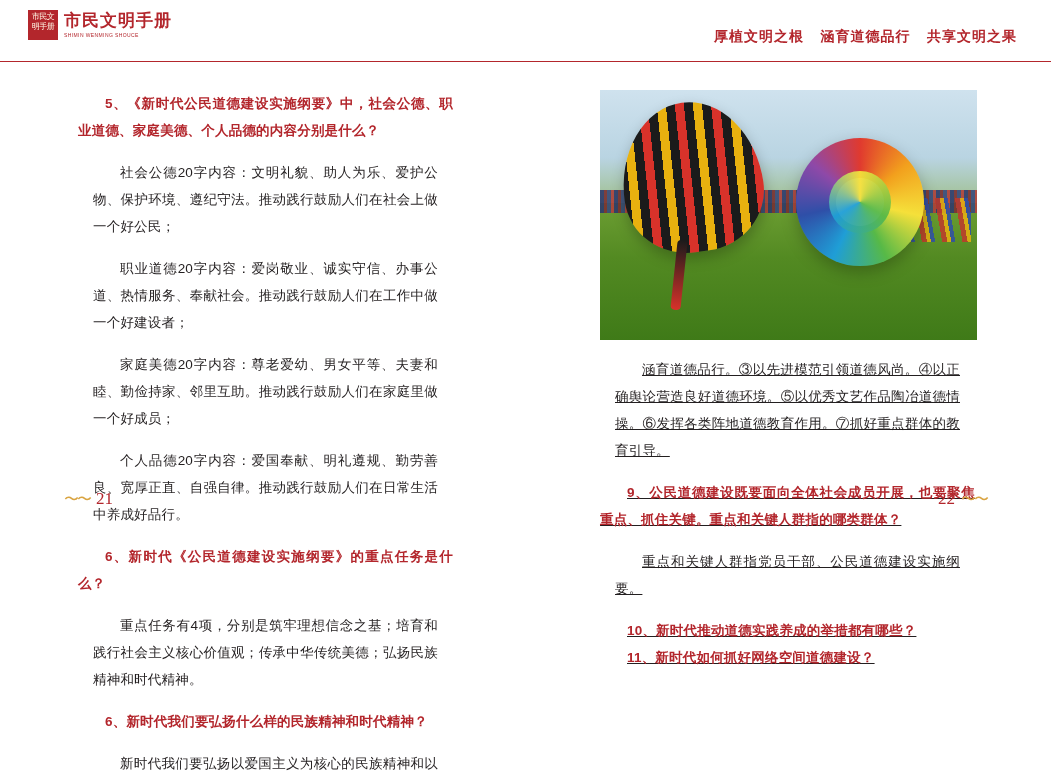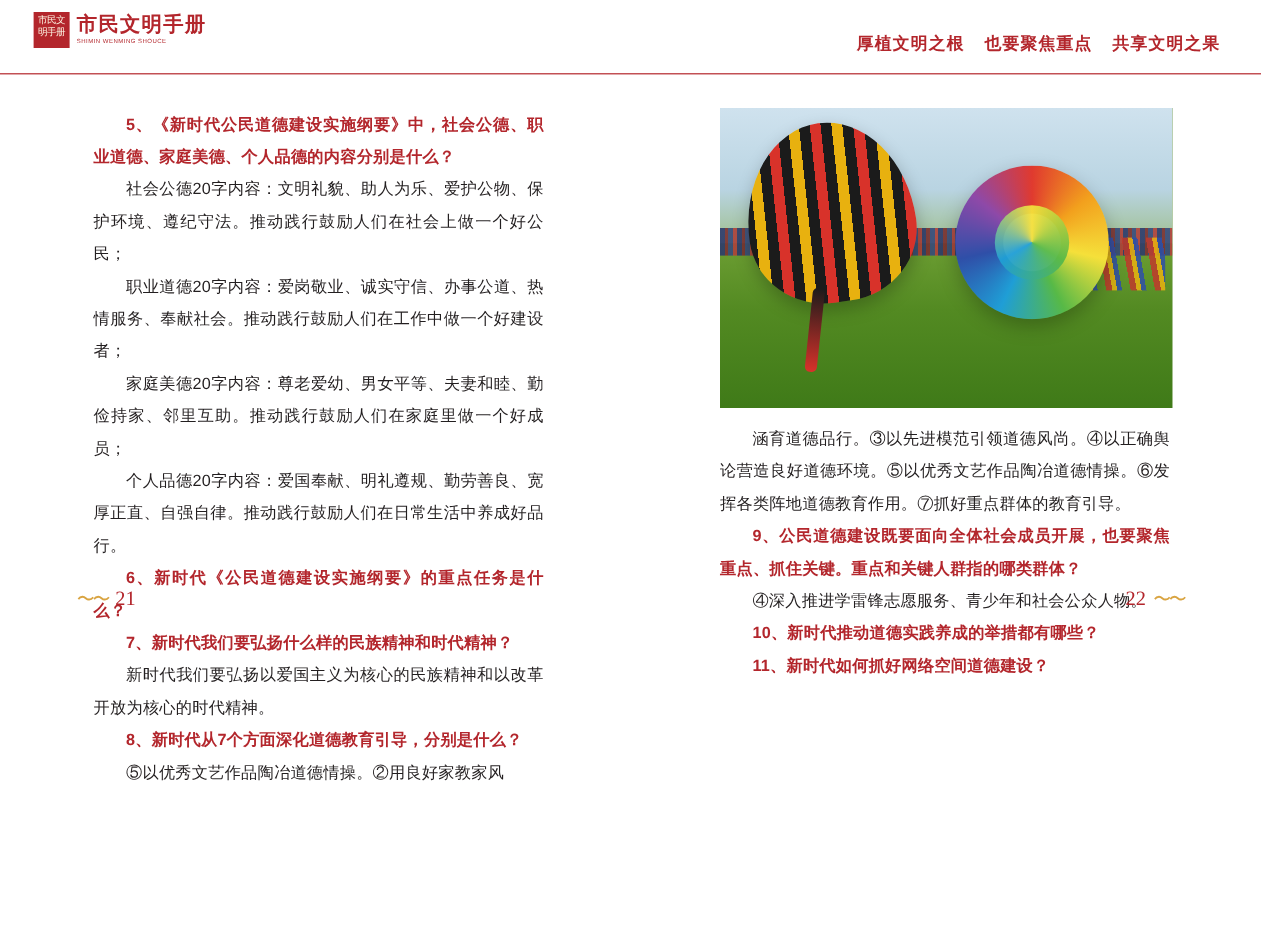--- a/index.html
+++ b/index.html
@@ -103,21 +103,21 @@
   .q {
     color: #b3262c;
     font-weight: bold;
     text-indent: 2em;
     margin: 0;
     letter-spacing: 0.2px;
   }
   .a {
     color: #231f20;
     text-indent: 2em;
-    margin: 0;
+    margin: 15px;
     letter-spacing: 0.2px;
   }
 
   
   .photo {
     position: absolute;
     left: 600px;
     top: 90px;
     width: 377px;
     height: 250px;
@@ -213,21 +213,21 @@
     position: absolute;
     left: 282px;
     top: 108px;
     width: 14px;
     height: 46px;
     background: linear-gradient(#2b2b3a 0 45%, #1d1d28 45% 100%);
     border-radius: 5px 5px 2px 2px;
   }
 
   
-  .col-right-top { top: 352px; }
+  .col-right-top { top: 341px; text-decoration: underline; }
 
   
   .folio {
     position: absolute;
     bottom: 38px;
     font-family: "Liberation Serif", serif;
     font-size: 17px;
     color: #b3262c;
     display: flex;
     align-items: center;
@@ -249,33 +249,34 @@
   <div class="header">
     <div class="logo-box">
       <div class="logo-seal">市民文明手册</div>
       <div class="logo-text-wrap">
         <div class="logo-title">市民文明手册</div>
         <div class="logo-sub">SHIMIN WENMING SHOUCE</div>
       </div>
     </div>
     <div class="header-slogan">
       <span>厚植文明之根</span>
-      <span>也要聚焦重点</span>
+      <span>涵育道德品行</span>
       <span>共享文明之果</span>
     </div>
   </div>
 
   <div class="col col-left">
     <p class="q">5、《新时代公民道德建设实施纲要》中，社会公德、职业道德、家庭美德、个人品德的内容分别是什么？</p>
     <p class="a">社会公德20字内容：文明礼貌、助人为乐、爱护公物、保护环境、遵纪守法。推动践行鼓励人们在社会上做一个好公民；</p>
     <p class="a">职业道德20字内容：爱岗敬业、诚实守信、办事公道、热情服务、奉献社会。推动践行鼓励人们在工作中做一个好建设者；</p>
     <p class="a">家庭美德20字内容：尊老爱幼、男女平等、夫妻和睦、勤俭持家、邻里互助。推动践行鼓励人们在家庭里做一个好成员；</p>
     <p class="a">个人品德20字内容：爱国奉献、明礼遵规、勤劳善良、宽厚正直、自强自律。推动践行鼓励人们在日常生活中养成好品行。</p>
     <p class="q">6、新时代《公民道德建设实施纲要》的重点任务是什么？</p>
-    <p class="q">7、新时代我们要弘扬什么样的民族精神和时代精神？</p>
+    <p class="a">重点任务有4项，分别是筑牢理想信念之基；培育和践行社会主义核心价值观；传承中华传统美德；弘扬民族精神和时代精神。</p>
+    <p class="q">6、新时代我们要弘扬什么样的民族精神和时代精神？</p>
     <p class="a">新时代我们要弘扬以爱国主义为核心的民族精神和以改革开放为核心的时代精神。</p>
     <p class="q">8、新时代从7个方面深化道德教育引导，分别是什么？</p>
     <p class="a">⑤以优秀文艺作品陶冶道德情操。②用良好家教家风</p>
   </div>
 
   <div class="photo">
     <div class="photo-sky"></div>
     <div class="photo-ground"></div>
     <div class="photo-crowdline"></div>
     <div class="photo-flags"></div>
@@ -283,21 +284,21 @@
     <div class="kite-a"></div>
     <div class="kite-a-tail"></div>
     <div class="kite-b">
       <div class="kite-b-inner"></div>
     </div>
   </div>
 
   <div class="col col-right col-right-top">
     <p class="a">涵育道德品行。③以先进模范引领道德风尚。④以正确舆论营造良好道德环境。⑤以优秀文艺作品陶冶道德情操。⑥发挥各类阵地道德教育作用。⑦抓好重点群体的教育引导。</p>
     <p class="q">9、公民道德建设既要面向全体社会成员开展，也要聚焦重点、抓住关键。重点和关键人群指的哪类群体？</p>
-    <p class="a">④深入推进学雷锋志愿服务、青少年和社会公众人物。</p>
+    <p class="a">重点和关键人群指党员干部、公民道德建设实施纲要。</p>
     <p class="q">10、新时代推动道德实践养成的举措都有哪些？</p>
     <p class="q">11、新时代如何抓好网络空间道德建设？</p>
   </div>
 
   <div class="folio folio-left">
     <span class="folio-orn">〜〜</span>
     <span>21</span>
   </div>
   <div class="folio folio-right">
     <span>22</span>

